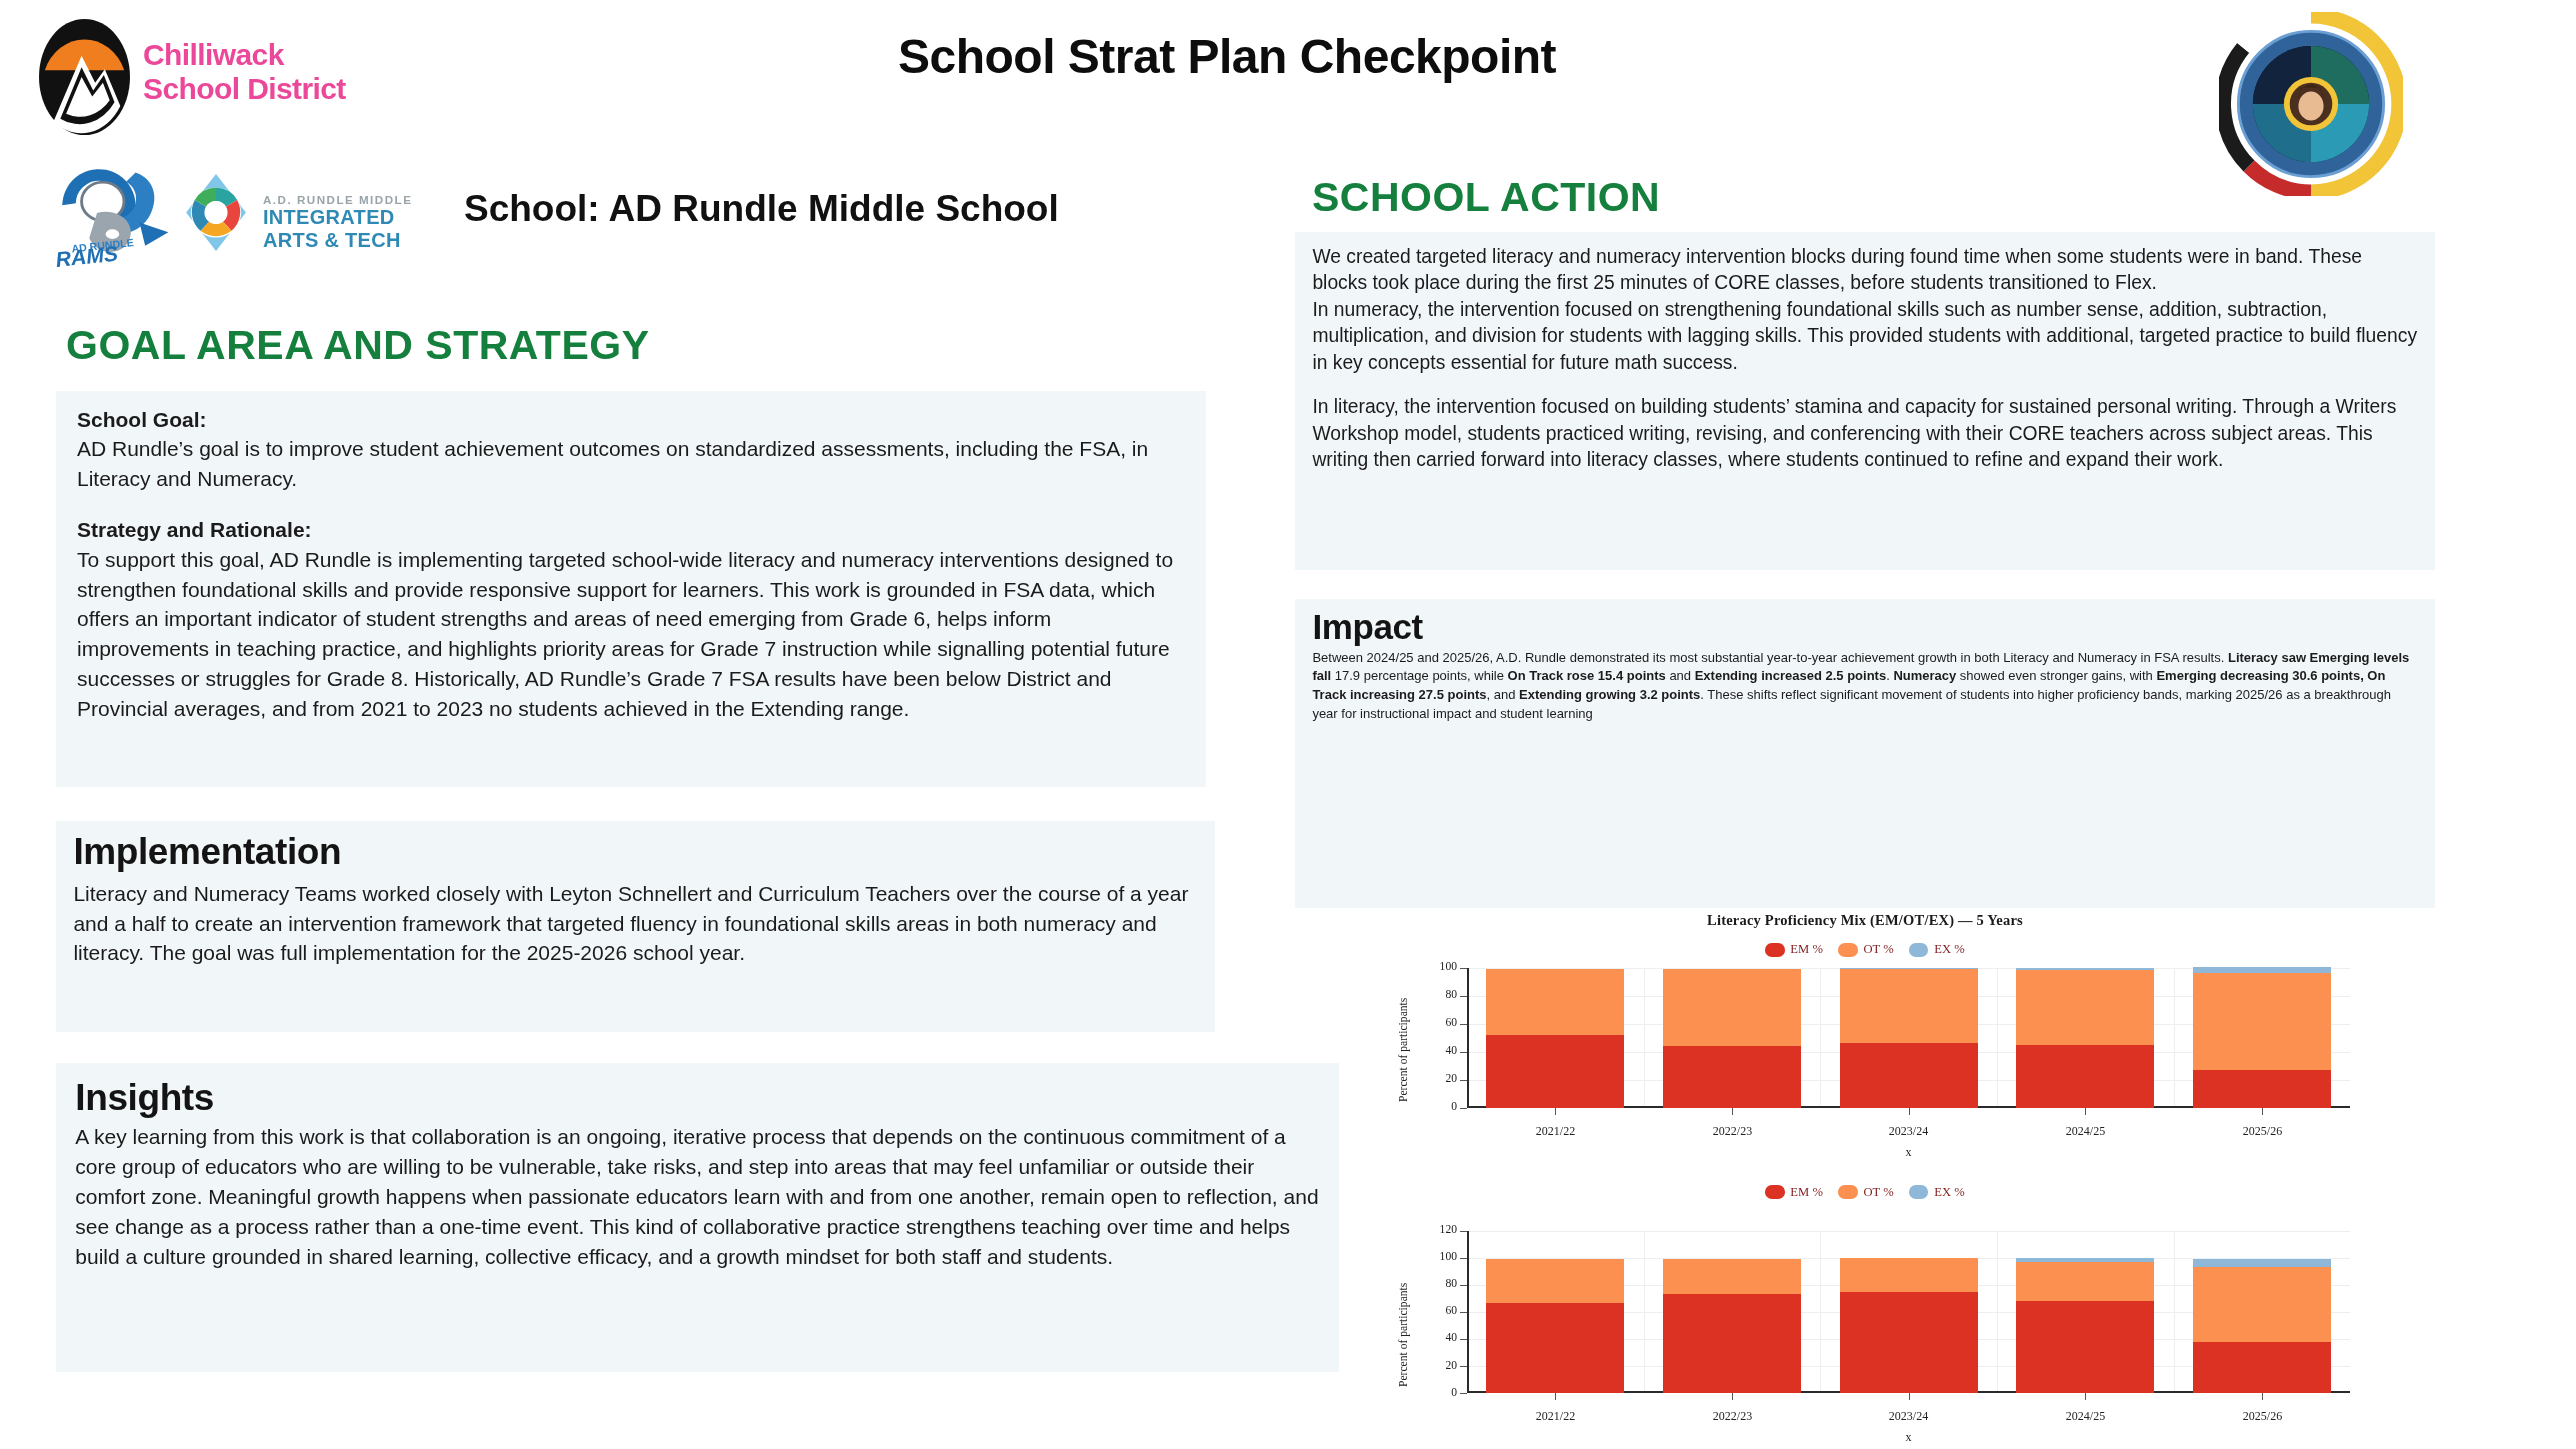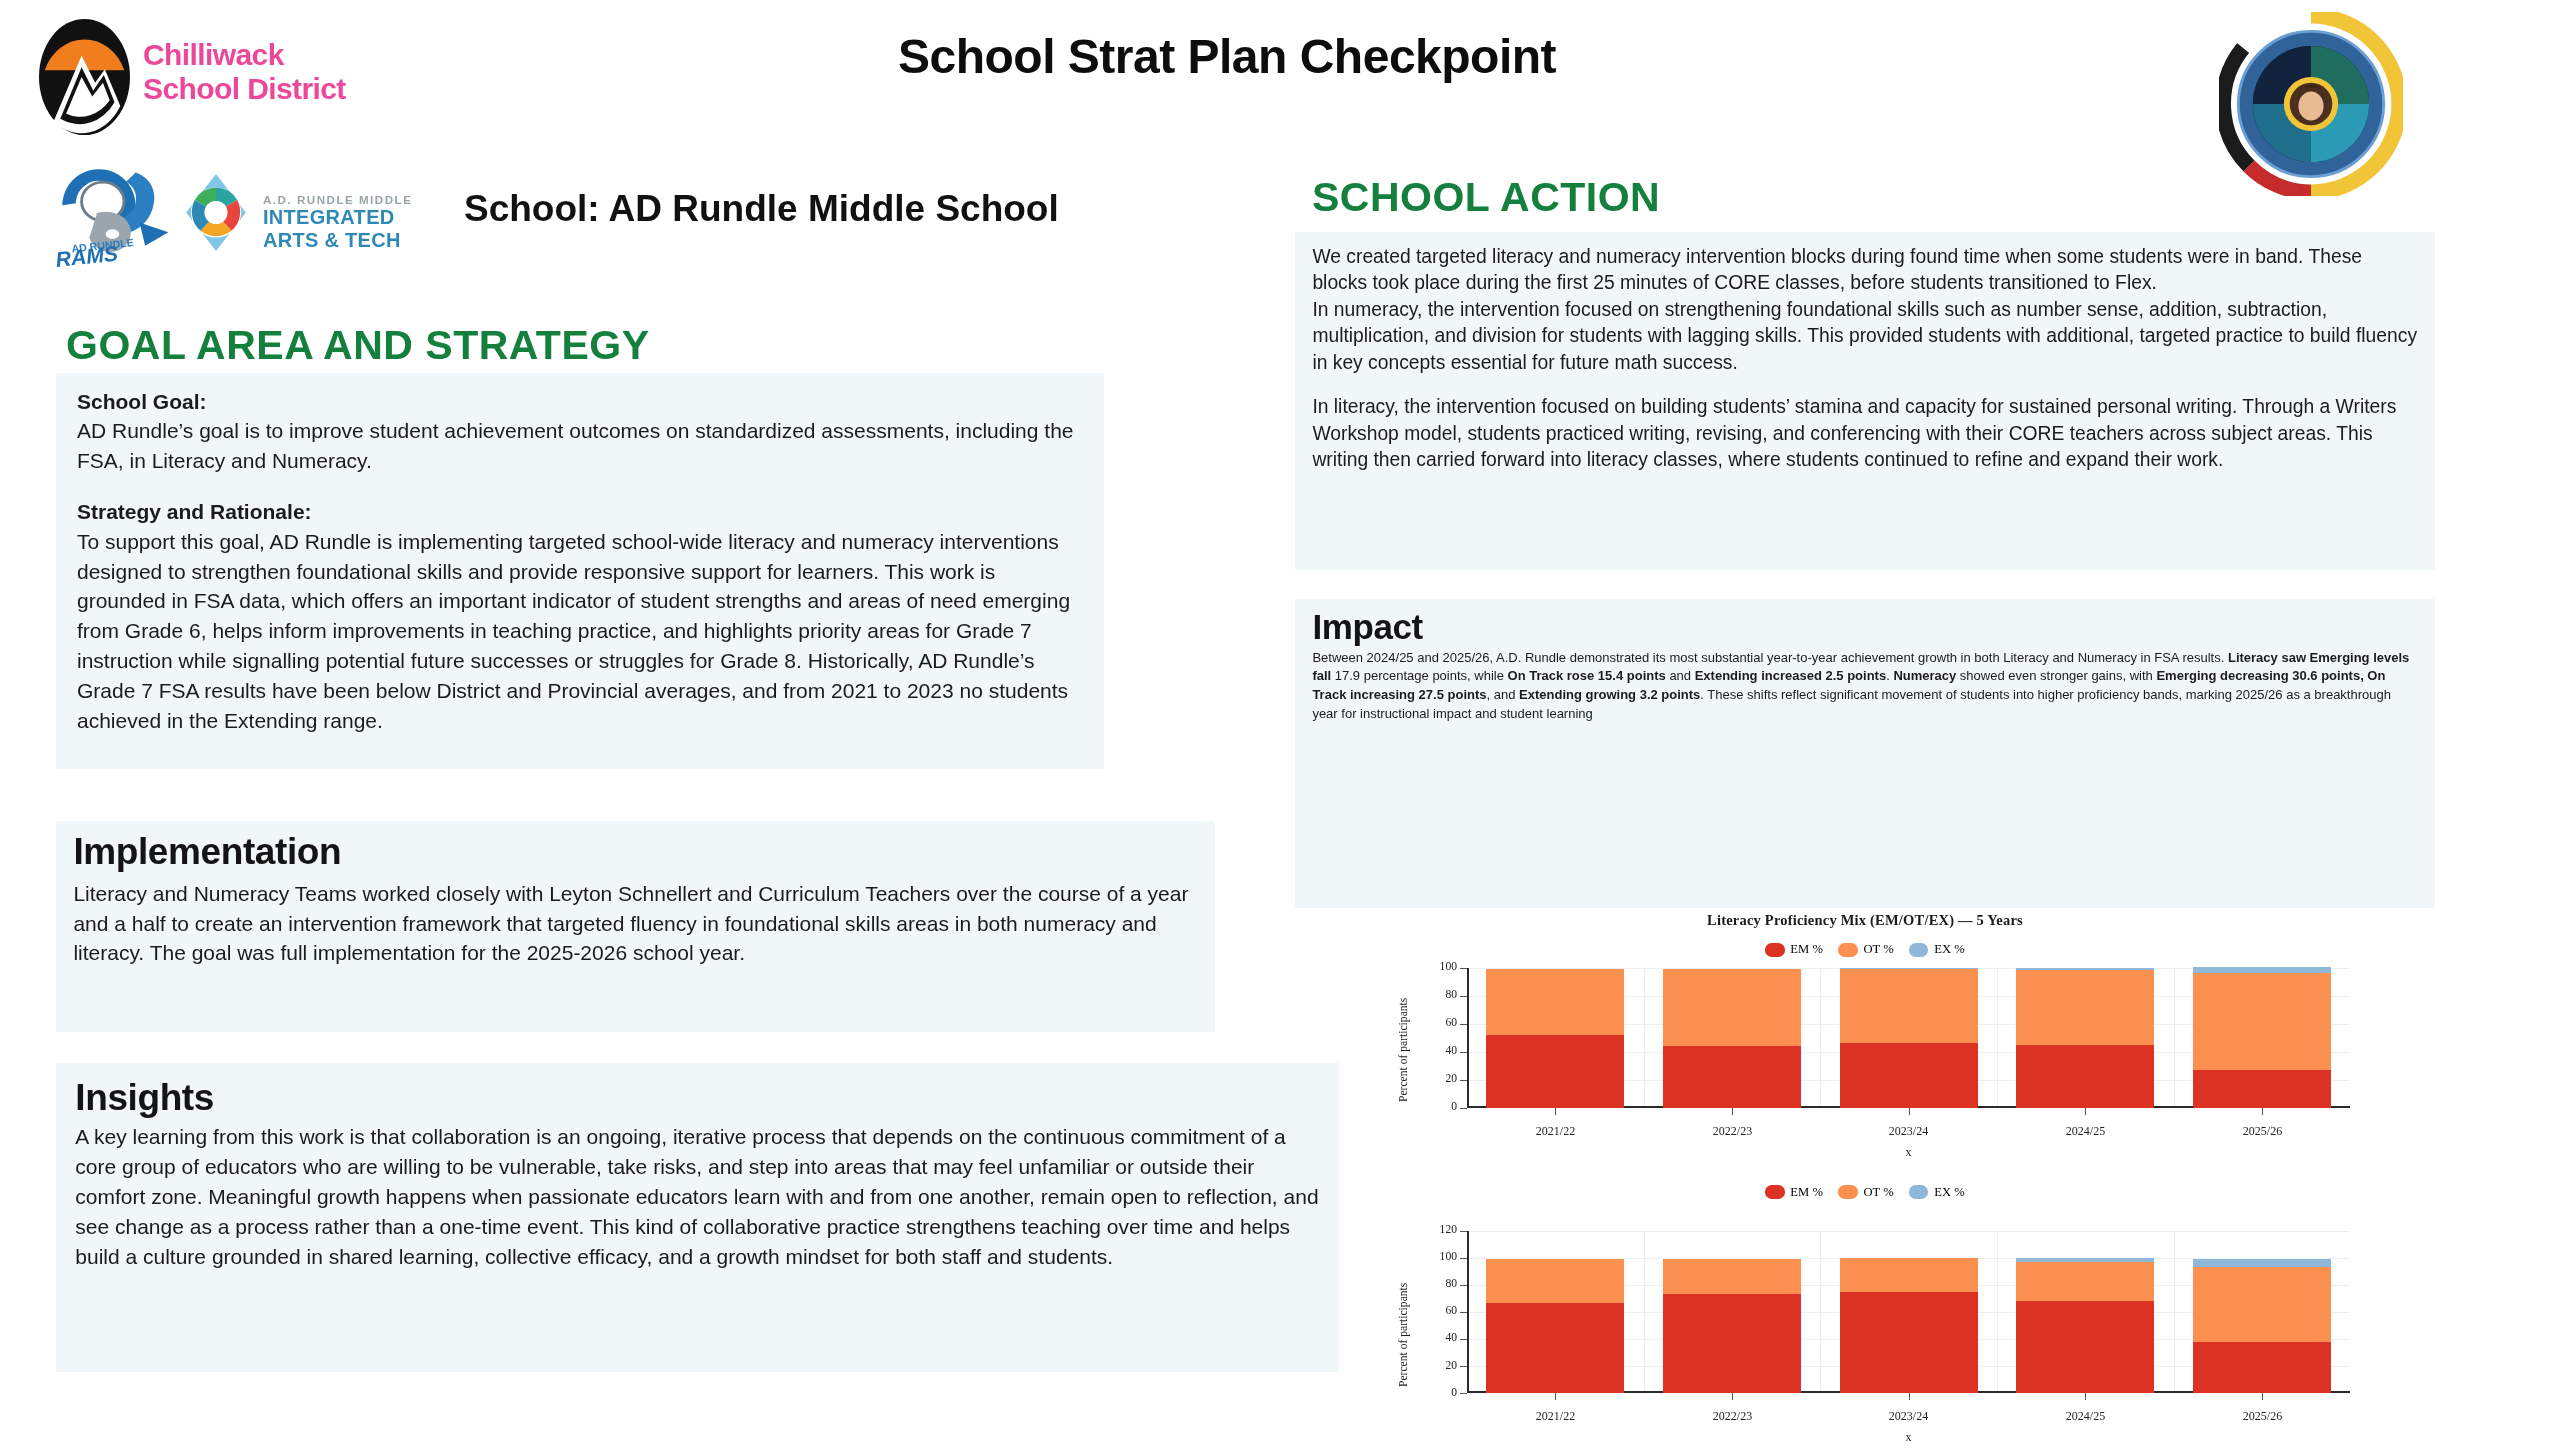--- a/index.html
+++ b/index.html
@@ -56,21 +56,21 @@
   }
   .panel{background:#f1f6f9;}
   .body-txt{
     font-size:21px;line-height:1.42;color:#1b1b1b;
     font-family:"Liberation Sans", sans-serif;
   }
   .b{font-weight:bold;}
 
   
   #goal-head{position:absolute;left:66px;top:322px;}
-  #goal-panel{position:absolute;left:56px;top:373px;width:1048px;height:396px;padding:13.5px 21px 9.7px 21px;box-sizing:border-box;}
+  #goal-panel{position:absolute;left:56px;top:391px;width:1150px;height:396px;padding:13.5px 21px 9.7px 21px;box-sizing:border-box;}
   #goal-panel .lbl{font-weight:bold;font-size:21px;}
   #goal-panel p{margin:0 0 0 0;}
   .sp{height:21px;}
 
   #impl-panel{position:absolute;left:56px;top:821px;width:1159px;height:211px;padding:9.7px 17.4px;box-sizing:border-box;}
   #impl-head{margin:0 0 6px 0;}
 
   #ins-panel{position:absolute;left:56px;top:1063px;width:1283px;height:309px;padding:13.5px 19.3px;box-sizing:border-box;}
   #ins-head{margin:0 0 3.9px 0;}
 
@@ -85,21 +85,21 @@
 
   
   .chart-wrap{position:absolute;background:#ffffff;}
   .chart-title{
     text-align:center;font-size:14.5px;font-weight:bold;color:#1a1a1a;
     font-family:"Liberation Serif", serif;letter-spacing:0.2px;
   }
   .legend{display:flex;justify-content:center;align-items:center;gap:15.5px;margin-top:13.5px;}
   .legend-item{display:flex;align-items:center;gap:5.8px;}
   .legend-swatch{width:19.3px;height:14.5px;border-radius:6.8px;}
-  .legend-lbl{font-size:12.6px;font-family:"Liberation Serif", serif;color:#000000;}
+  .legend-lbl{font-size:12.6px;font-family:"Liberation Serif", serif;color:#7f1d1d;}
 
   .plot{position:relative;}
   .yaxis-title{
     position:absolute;
     font-size:11.6px;font-family:"Liberation Serif", serif;color:#222;
     transform:rotate(-90deg);transform-origin:left top;white-space:nowrap;
   }
   .ytick{position:absolute;font-size:11.6px;font-family:"Liberation Serif", serif;color:#222;text-align:right;width:33px;}
   .gridline{position:absolute;height:1px;background:#eceff1;left:0;right:0;}
   .vgrid{position:absolute;width:1px;background:#eceff1;top:0;bottom:0;}

